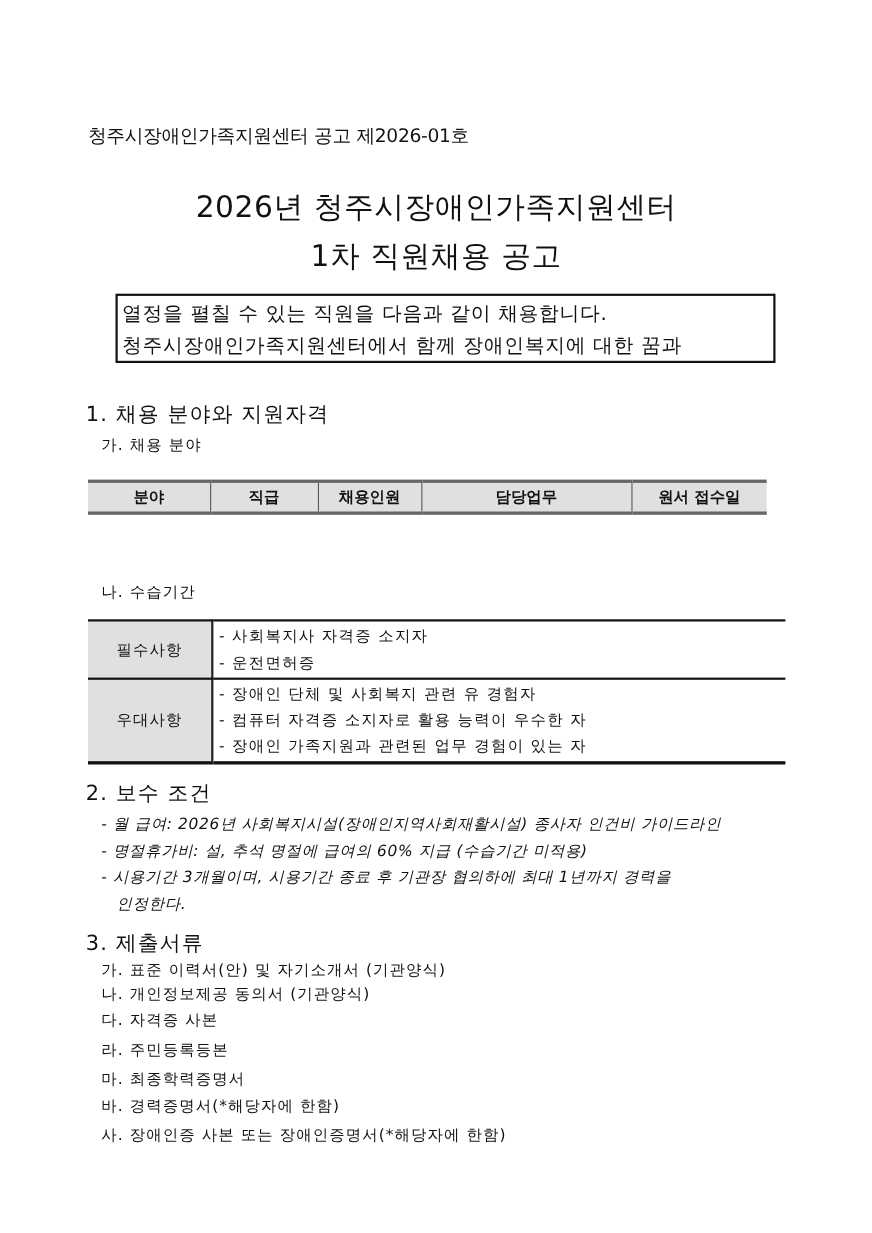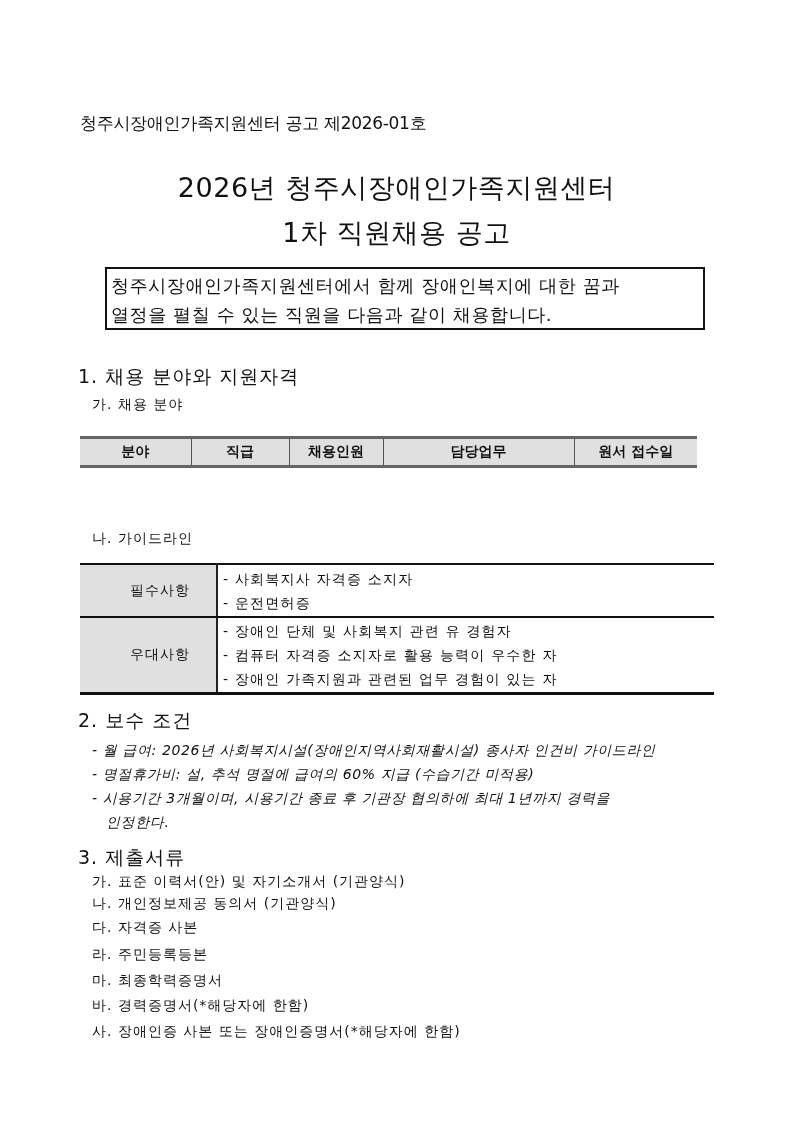--- a/index.html
+++ b/index.html
@@ -36,21 +36,20 @@
     }
     .t1 th:first-child, .t1 td:first-child { border-left: none; }
     .t1 th:last-child, .t1 td:last-child { border-right: none; }
 
     
     .t2 { left: 80px; top: 563px; width: 634px; border-collapse: collapse; font-size: 14px; }
     .t2 td { padding: 0; }
     .t2 .lbl {
       width: 112px; background: #e0e0e0; text-align: center; letter-spacing: 1px;
       border-right: 2px solid #222;
-      padding-left: 24px;
     }
     .t2 .content { padding-left: 5px; letter-spacing: 1.2px; line-height: 24px; }
     .t2 tr.r1 td { border-top: 2px solid #111; border-bottom: 2px solid #111; height: 51px; }
     .t2 tr.r2 td { border-bottom: 3px solid #111; height: 74px; }
     .t2 .content div { white-space: nowrap; }
 
     .bullets { left: 92px; font-size: 14px; line-height: 24px; letter-spacing: 0.6px; font-style: italic; }
     .bullets div { white-space: nowrap; }
     .bullets .cont { padding-left: 14px; }
     .docs { left: 92px; font-size: 14px; letter-spacing: 1px; }
@@ -58,22 +57,22 @@
   </style>
 </head>
 <body>
 
 <div class="abs notice-no">청주시장애인가족지원센터 공고 제2026-01호</div>
 
 <div class="abs title title1">2026년 청주시장애인가족지원센터</div>
 <div class="abs title title2">1차 직원채용 공고</div>
 
 <div class="abs intro-box">
+  <div>열정을 펼칠 수 있는 직원을 다음과 같이 채용합니다.</div>
   <div>청주시장애인가족지원센터에서 함께 장애인복지에 대한 꿈과</div>
-  <div>열정을 펼칠 수 있는 직원을 다음과 같이 채용합니다.</div>
 </div>
 
 <div class="abs sec-h" style="top:364px;">1. 채용 분야와 지원자격</div>
 <div class="abs sub-h" style="top:396px;">가. 채용 분야</div>
 
 <table class="abs t1">
   <colgroup>
     <col style="width:111px">
       <col style="width:98px">
       <col style="width:94px">
@@ -84,21 +83,21 @@
       <tr>
     <th>분야</th>
     <th>직급</th>
     <th>채용인원</th>
     <th>담당업무</th>
     <th>원서 접수일</th>
   </tr>
 </tbody>
   </table>
 
-<div class="abs sub-h" style="top:530px;">나. 가이드라인</div>
+<div class="abs sub-h" style="top:530px;">나. 수습기간</div>
 
 <table class="abs t2">
   <tbody>
       <tr class="r1">
     <td class="lbl">필수사항</td>
     <td class="content">
       <div>- 사회복지사 자격증 소지자</div>
       <div>- 운전면허증</div>
     </td>
   </tr>

